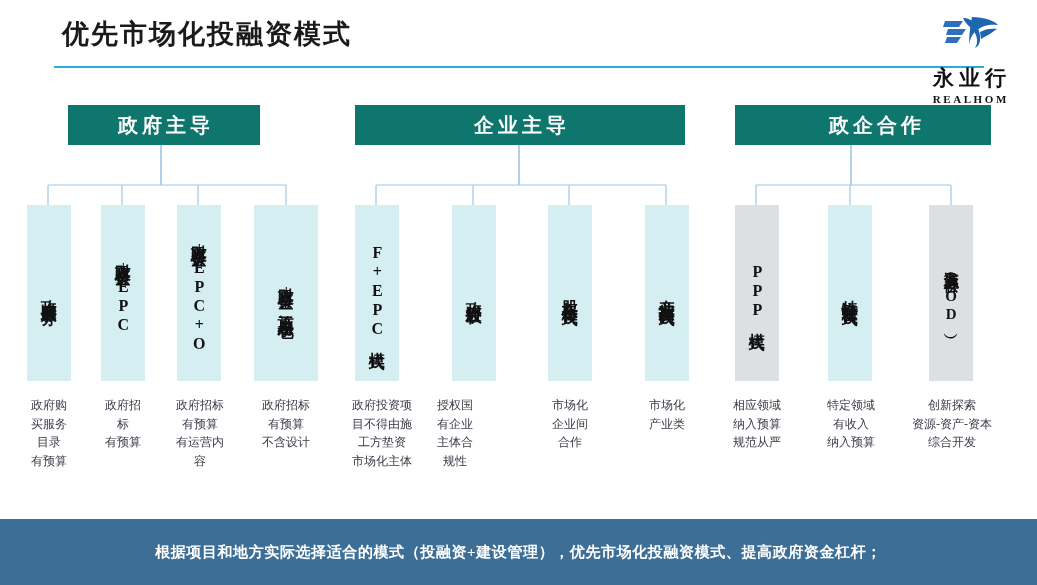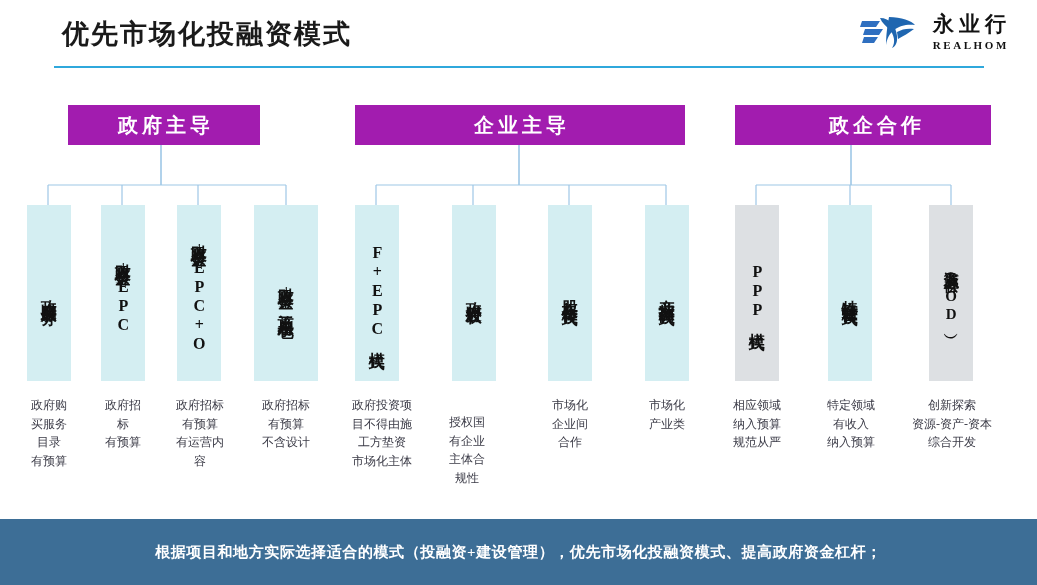--- a/index.html
+++ b/index.html
@@ -42,21 +42,22 @@
     background: #2fa8dc;
   }
 
   
   .logo-wrap {
     position: absolute;
     right: 26px;
     top: 12px;
     display: flex;
     align-items: center;
-    gap: 10px;
+    gap: 16px;
+    flex-direction: column;
   }
   .logo-mark { width: 62px; height: 40px; display: block; }
   .logo-text { display: flex; flex-direction: column; align-items: center; line-height: 1; }
   .logo-cn {
     font-size: 21px;
     font-weight: bold;
     color: #111;
     letter-spacing: 5px;
     text-indent: 5px;
     font-family: "Liberation Serif", "DejaVu Serif", serif;
@@ -82,21 +83,21 @@
     position: absolute;
     left: 0; top: 0;
     width: 1037px; height: 520px;
     pointer-events: none;
   }
 
   
   .group-header {
     position: absolute;
     height: 40px;
-    background: #a21caf;
+    background: #0f766e;
     color: #ffffff;
     font-size: 20px;
     font-weight: bold;
     letter-spacing: 4px;
     text-indent: 4px;
     display: flex;
     align-items: center;
     justify-content: center;
     font-family: "Liberation Serif", "DejaVu Serif", serif;
   }
@@ -261,21 +262,21 @@
 有运营内
 容</div>
   <div class="desc" style="left:244px; width:84px;">政府招标
 有预算
 不含设计</div>
 
   <div class="desc" style="left:336px; width:92px;">政府投资项
 目不得由施
 工方垫资
 市场化主体</div>
-  <div class="desc" style="left:428px; width:78px;margin-top:17px;">授权国
+  <div class="desc" style="left:416px; width:78px;">授权国
 有企业
 主体合
 规性</div>
   <div class="desc" style="left:531px; width:78px;">市场化
 企业间
 合作</div>
   <div class="desc" style="left:628px; width:78px;">市场化
 产业类</div>
 
   <div class="desc" style="left:713px; width:88px;">相应领域

